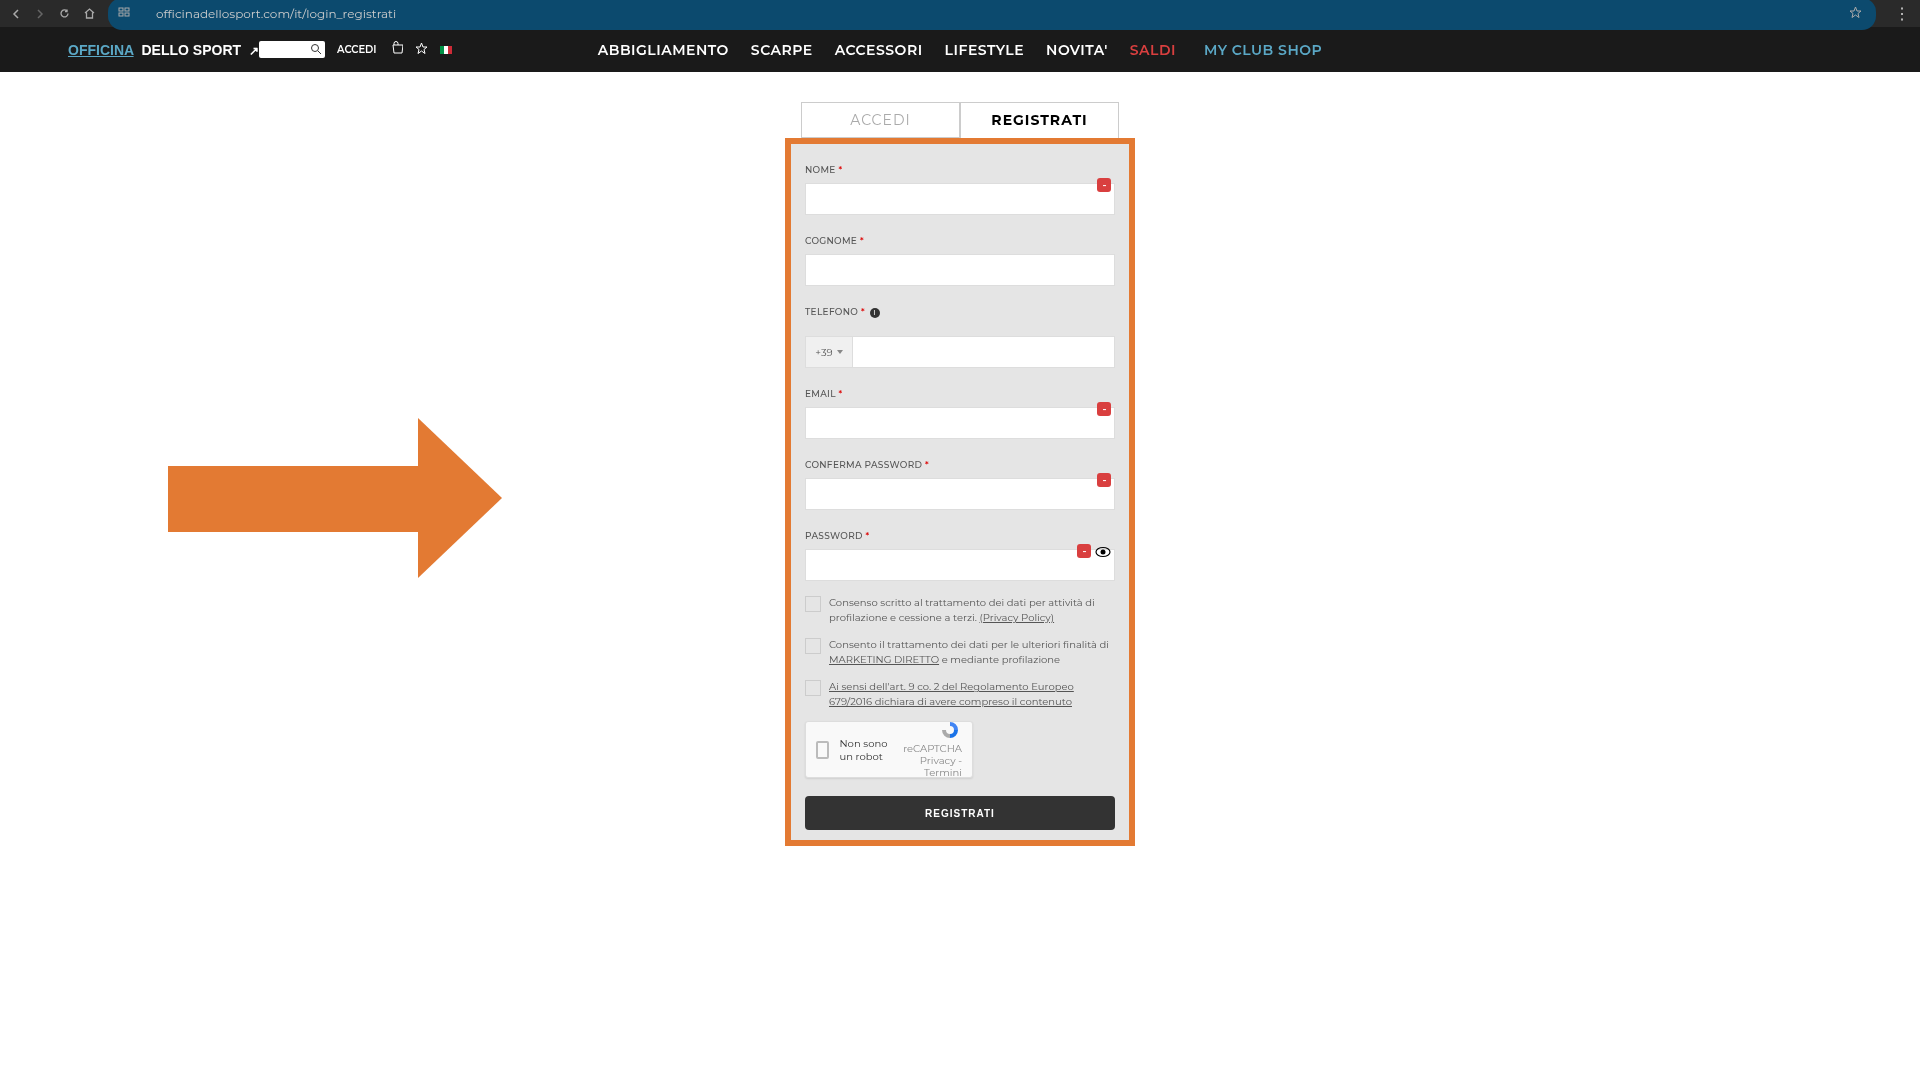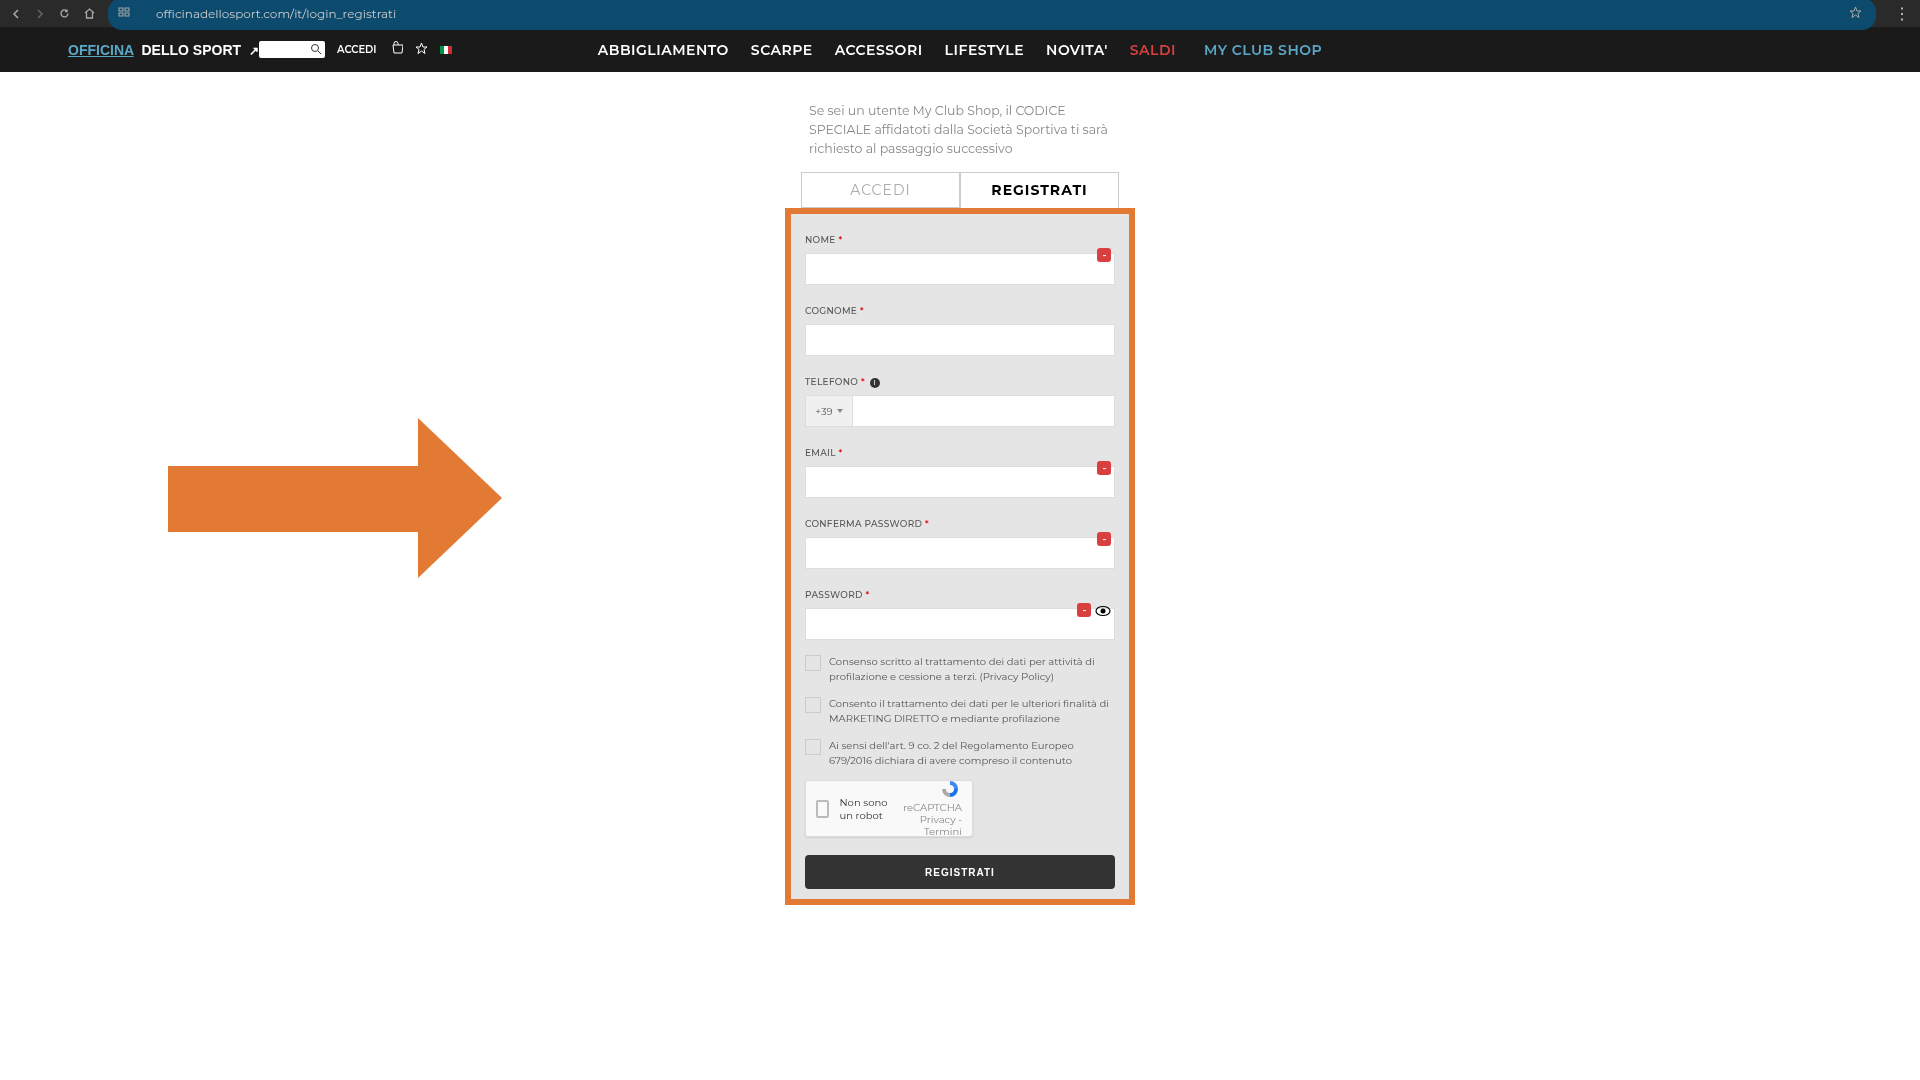--- a/index.html
+++ b/index.html
@@ -42,34 +42,34 @@
     .tab { flex: 1; text-align: center; padding: 8px 0; border: 1px solid #ccc; background: #fff; font-size: 14px; font-weight: 600; letter-spacing: 1px; cursor: pointer; }
     .tab.inactive { color: #aaa; font-weight: 400; }
     .tab.active { color: #000; font-weight: 700; border-bottom: none; }
     
     .form-container { width: 350px; border: 6px solid #e37a33; background: #e5e5e5; padding: 14px 14px 10px; position: relative; }
     .form-group { margin-bottom: 14px; position: relative; }
     .form-label { font-size: 9px; color: #555; font-weight: 500; text-transform: uppercase; letter-spacing: 0.3px; }
     .required { color: #d00; }
     .info-icon { display: inline-flex; align-items: center; justify-content: center; width: 10px; height: 10px; background: #333; color: #fff; border-radius: 50%; font-size: 7px; margin-left: 2px; }
     .form-input { width: 100%; height: 32px; border: 1px solid #ddd; margin-top: 6px; padding: 0 8px; font-size: 12px; }
-    .phone-row { display: flex; gap: 0; margin-top: 6px; }
+    .phone-row { display: flex; gap: 0; margin-top: 17px; }
     .phone-prefix { width: 48px; height: 32px; border: 1px solid #ddd; background: #f0f0f0; display: flex; align-items: center; justify-content: center; font-size: 10px; color: #555; cursor: pointer; }
     .phone-prefix::after { content: ''; border-left: 3px solid transparent; border-right: 3px solid transparent; border-top: 4px solid #888; margin-left: 4px; }
     .phone-input { flex: 1; height: 32px; border: 1px solid #ddd; border-left: none; padding: 0 8px; }
     
     .pwd-badge { position: absolute; right: 4px; top: 20px; width: 14px; height: 14px; background: #d93f3f; border-radius: 3px; display: flex; align-items: center; justify-content: center; }
     .pwd-badge::before { content: '•••'; color: #fff; font-size: 7px; letter-spacing: -1px; }
     .pwd-badge.pw { right: 24px; }
     .eye-icon { position: absolute; right: 4px; top: 20px; cursor: pointer; }
     
     .checkbox-group { display: flex; align-items: flex-start; gap: 8px; margin-bottom: 12px; }
     .checkbox { width: 16px; height: 16px; border: 1px solid #ccc; flex-shrink: 0; margin-top: 1px; cursor: pointer; }
     .checkbox-label { font-size: 10px; color: #555; line-height: 1.5; }
-    .checkbox-label .link { cursor: pointer; }
+    .checkbox-label .link { text-decoration: underline; cursor: pointer; }
     
     .recaptcha { width: 168px; height: 57px; border: 1px solid #ddd; background: #f9f9f9; display: flex; align-items: center; padding: 0 10px; margin: 10px 0 18px; border-radius: 3px; box-shadow: 0 1px 2px rgba(0,0,0,0.1); }
     .recaptcha-check { width: 18px; height: 18px; border: 2px solid #bbb; border-radius: 2px; margin-right: 10px; cursor: pointer; }
     .recaptcha-text { font-size: 10px; color: #333; }
     .recaptcha-logo { margin-left: auto; text-align: right; font-size: 10px; color: #888; line-height: 1.2; }
     .recaptcha-logo-img { width: 24px; height: 20px; margin-bottom: 0; }
     
     .submit-btn { width: 100%; height: 34px; background: #333; color: #fff; border: none; border-radius: 4px; font-size: 10px; font-weight: 600; letter-spacing: 1px; cursor: pointer; }
     
     
@@ -167,21 +167,20 @@
 </div>
 
 <div class="main-area">
 
   <div class="big-arrow">
     <div class="arrow-body"></div>
     <div class="arrow-head"></div>
   </div>
 
   <div class="content">
-    <div class="intro-text">Se sei un utente My Club Shop, il CODICE SPECIALE affidatoti dalla Società Sportiva ti sarà richiesto al passaggio successivo</div>
 
     <div class="tabs">
       <div class="tab inactive">ACCEDI</div>
       <div class="tab active">REGISTRATI</div>
     </div>
 
     <div class="form-container">
       
       <div class="form-group">
         <label class="form-label"><span>NOME</span> <span class="required">*</span></label>

